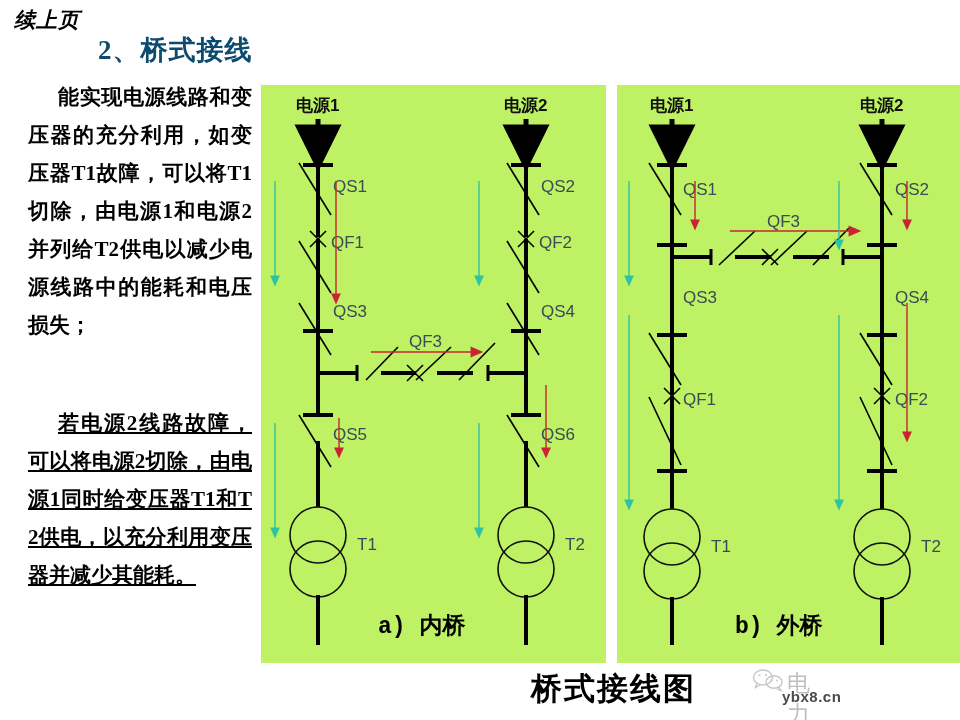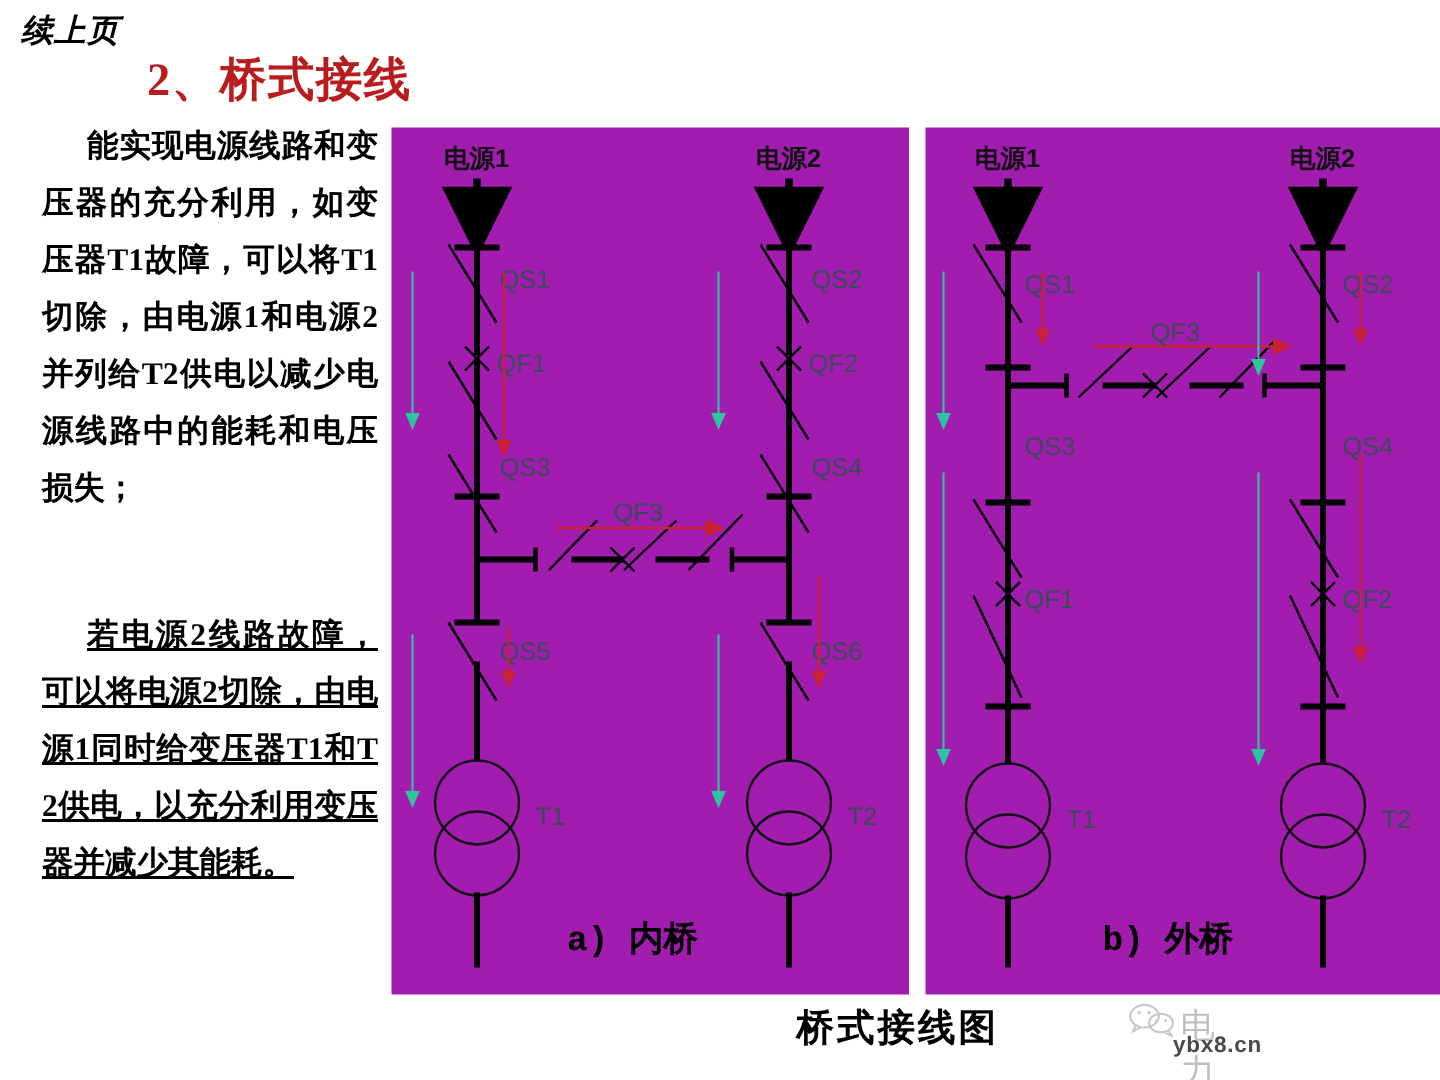--- a/index.html
+++ b/index.html
@@ -15,21 +15,21 @@
   
   #cont-label{
     position:absolute;left:14px;top:6px;
     font-family:"Liberation Serif", serif;
     font-style:italic;font-weight:bold;font-size:21px;
     color:#000;letter-spacing:1px;
   }
   #section-title{
     position:absolute;left:98px;top:32px;
     font-family:"Liberation Serif", serif;
-    font-size:31px;font-weight:bold;color:#b91c1c;letter-spacing:1px;
+    font-size:27px;font-weight:bold;color:#0c4a6e;letter-spacing:1px;
   }
   #intro-line{
     position:absolute;left:296px;top:33px;
     font-family:"Liberation Serif", serif;
     font-size:25px;font-weight:bold;color:#000;letter-spacing:0px;
   }
   .body-para{
     position:absolute;left:28px;width:224px;
     font-family:"Liberation Serif", serif;
     font-size:21px;font-weight:bold;color:#000;
@@ -37,36 +37,36 @@
     text-align:justify;
     text-indent:30px;
     word-break:break-all;
   }
   #para-1{top:78px;}
   #para-2{top:404px;text-decoration:underline;}
 
   
   .panel{
     position:absolute;top:85px;height:578px;
-    background:#a21caf;
+    background:#bef264;
   }
   #panel-a{left:261px;width:345px;}
   #panel-b{left:617px;width:343px;}
   .panel svg{display:block;}
   .panel-caption{
     position:absolute;
     font-family:Liberation Mono, monospace;
     font-size:23px;font-weight:bold;color:#000;
   }
 
   
   #figure-caption{
     position:absolute;left:531px;top:668px;
     font-family:"Liberation Serif", serif;
-    font-size:25px;font-weight:bold;color:#000;letter-spacing:2px;
+    font-size:31px;font-weight:bold;color:#000;letter-spacing:2px;
   }
 
   
   #watermark{
     position:absolute;left:752px;top:668px;
     display:flex;align-items:flex-start;gap:1px;
     opacity:.55;
   }
   #watermark .wm-text{
     font-family:"Liberation Serif", serif;

